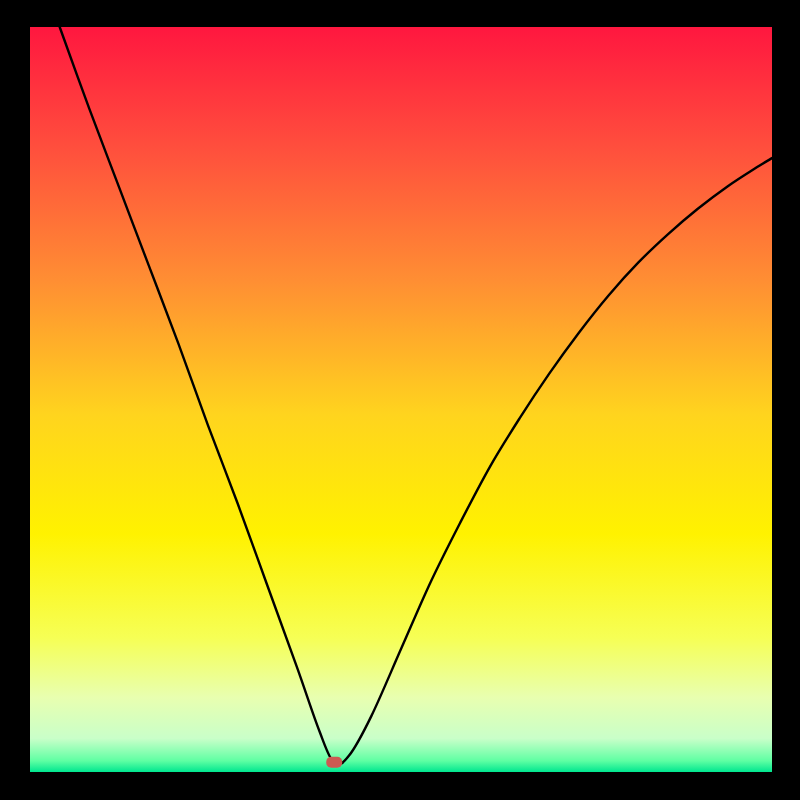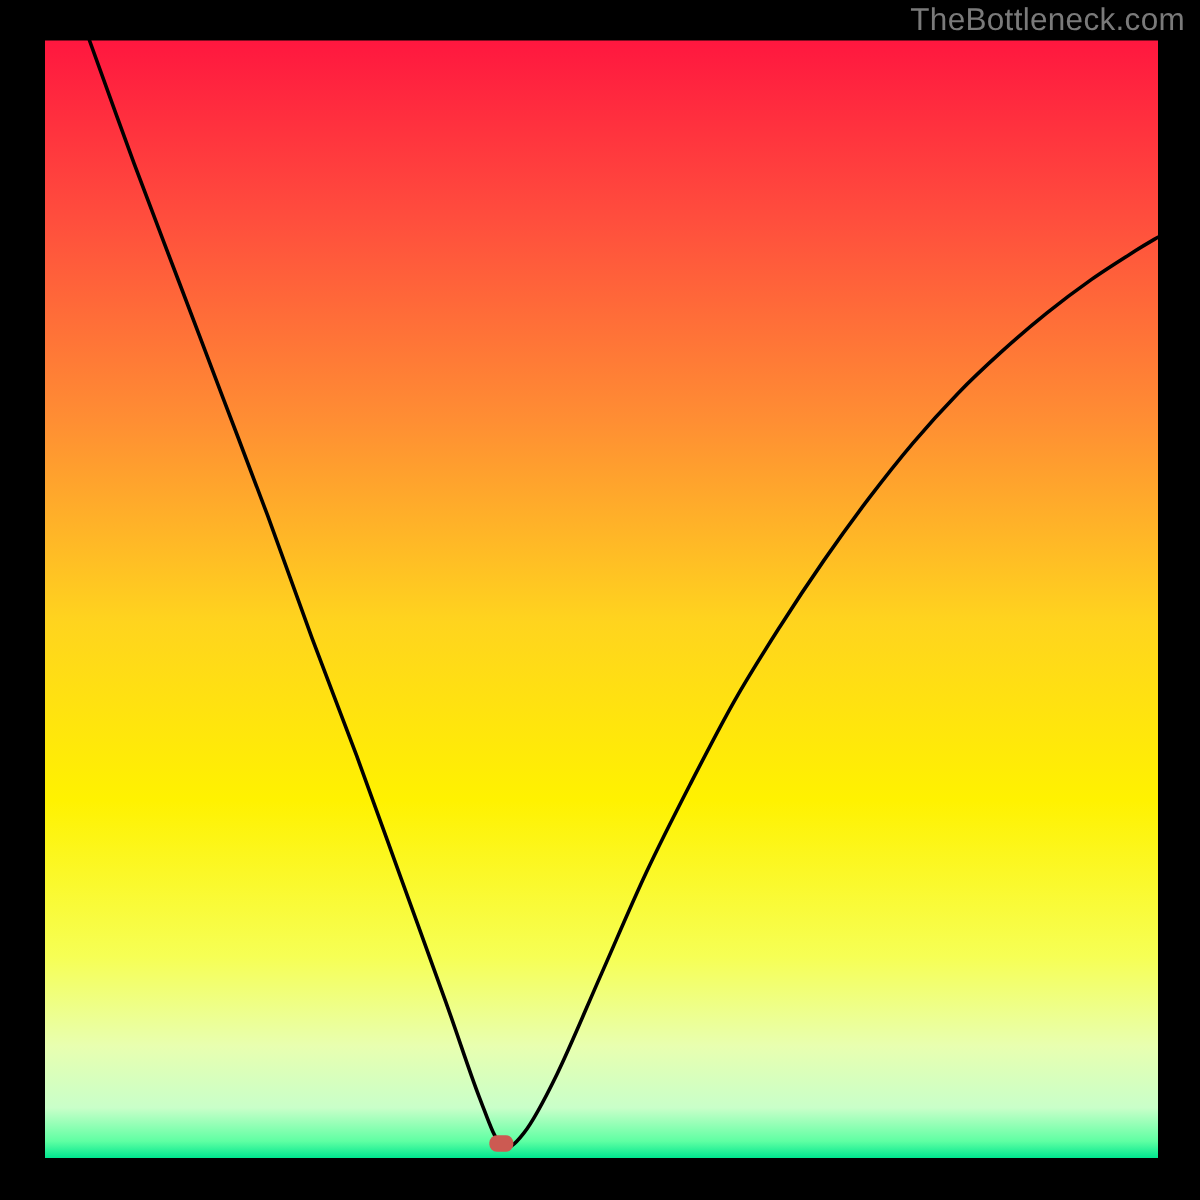--- a/index.html
+++ b/index.html
@@ -27,21 +27,20 @@
     z-index: 10;
   }
   svg {
     display: block;
   }
 </style>
 </head>
 <body>
 
 <div class="container">
-  <div class="watermark">TheBottleneck.com</div>
   <svg id="chart-svg" width="800" height="800">
     <defs>
       <linearGradient id="bg-grad" x1="0" y1="0" x2="0" y2="1">
           <stop offset="0%" stop-color="#ff173f"></stop>
           <stop offset="16%" stop-color="#ff4e3d"></stop>
           <stop offset="34%" stop-color="#ff8e33"></stop>
           <stop offset="52%" stop-color="#ffd41e"></stop>
           <stop offset="68%" stop-color="#fff200"></stop>
           <stop offset="82%" stop-color="#f6ff55"></stop>
           <stop offset="90%" stop-color="#e8ffb0"></stop>

